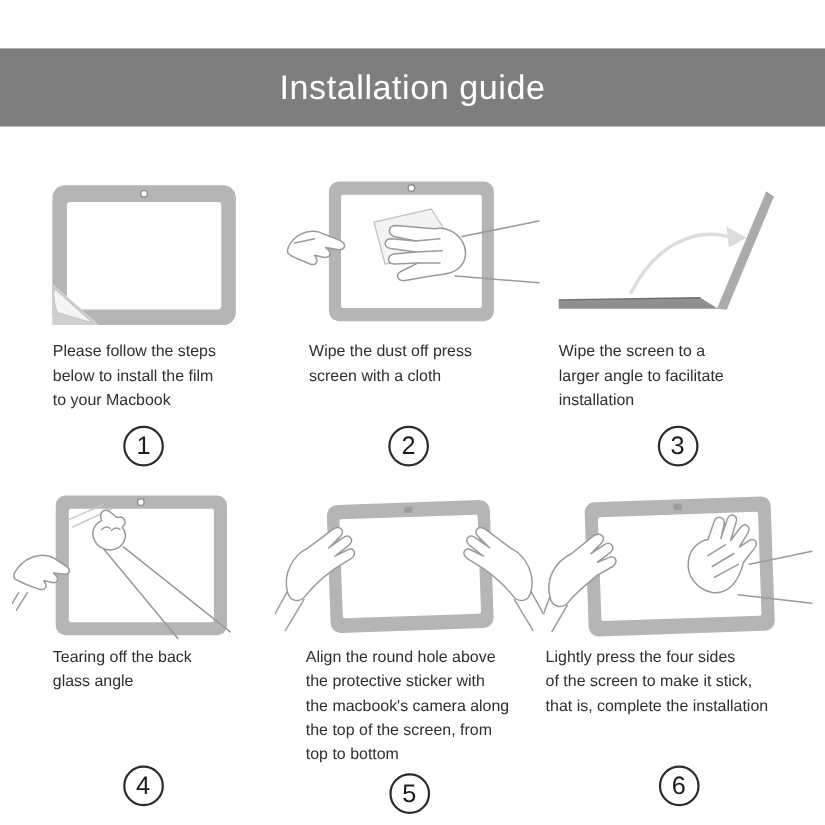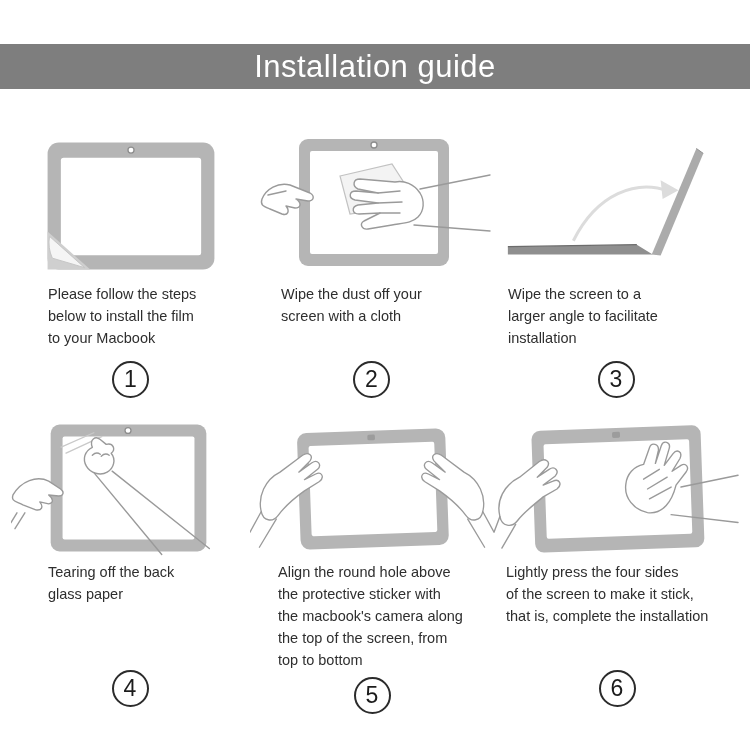--- a/index.html
+++ b/index.html
@@ -2,42 +2,42 @@
 <html><head>
 <meta charset="utf-8">
 <style>
   html,body{margin:0;padding:0;}
   body{
     width:750px;height:750px;background:#ffffff;
     font-family:"Liberation Sans", sans-serif;
     color:#2e2e2e;overflow:hidden;
   }
   .header{
-    margin-top:44px;height:45px;background:#7e7e7e;
+    margin-top:44px;height:71px;background:#7e7e7e;
     display:flex;align-items:center;justify-content:center;
   }
   .header-title{color:#ffffff;font-size:31px;letter-spacing:.5px;}
   .main{padding:4px 10px;}
   .row{display:grid;grid-template-columns:repeat(3,1fr);}
   .cell{display:flex;flex-direction:column;align-items:center;}
   .illus{width:100%;display:flex;align-items:flex-end;justify-content:center;}
   .row1 .illus{margin-top:40px;height:147px;}
   .row2 .illus{margin-top:18px;height:137px;}
   .text{
     align-self:flex-start;font-size:14.5px;line-height:22px;
     white-space:pre-line;margin:3px 0 0 0;
   }
   .row1 .text{min-height:72px;}
   .row2 .text{min-height:103px;}
   .row1 .cell:nth-child(1) .text{margin-left:38px;}
   .row1 .cell:nth-child(2) .text{margin-left:30px;}
   .row1 .cell:nth-child(3) .text{margin-left:16px;}
   .row2 .cell:nth-child(1) .text{margin-left:38px;}
   .row2 .cell:nth-child(2) .text{margin-left:28px;}
-  .row2 .cell:nth-child(3) .text{margin-left:12px;}
+  .row2 .cell:nth-child(3) .text{margin-left:2px;}
   .num-wrap{height:48px;display:flex;align-items:center;justify-content:center;}
   .num{
     width:33px;height:33px;border:2px solid #2b2b2b;border-radius:50%;
     display:flex;align-items:center;justify-content:center;
     font-size:23px;color:#1c1c1c;
   }
   svg{display:block;}
   .lineart{fill:#ffffff;stroke:#9a9a9a;stroke-width:1.4;stroke-linejoin:round;}
   .armline{fill:none;stroke:#9a9a9a;stroke-width:1.4;stroke-linecap:round;}
 </style>
@@ -83,21 +83,21 @@
                L106,72 C99,74 100,81 107,81 L128,80
                L112,88 C107,91 110,97 116,96 L140,92
                C152,90 160,90 166,84 Z"></path>
           <path class="armline" d="M126,60 L148,58 M126,70 L150,69 M128,80 L148,80"></path>
           <path class="armline" d="M168,56 L238,42 M162,92 L238,98"></path>
           <path class="lineart" d="M10,66 C14,56 26,49 38,52 L58,60 C63,63 62,68 56,68 L44,66
                C50,70 49,75 43,75 L34,73 C38,78 36,83 30,81 L18,76 C11,73 8,72 10,66 Z"></path>
           <path class="armline" d="M16,62 L34,58"></path>
         </svg>
       </div>
-      <p class="text">Wipe the dust off your
+      <p class="text">Wipe the dust off press
 screen with a cloth</p>
       <div class="num-wrap">
         <span class="num">2</span>
       </div>
     </div>
 
     <div class="cell">
       <div class="illus">
         <svg width="248" height="147" viewBox="0 0 250 147">
           <path d="M82,108 C106,60 146,46 178,58" fill="none" stroke="#dcdcdc" stroke-width="3"></path>
@@ -129,21 +129,21 @@
           <path class="lineart" d="M82,26 C74,30 72,38 76,45 C80,52 90,55 97,51 C104,47 106,38 101,32
                C106,28 103,21 96,23 L90,18 C85,14 79,18 82,26 Z"></path>
           <path class="armline" d="M82,34 Q86,30 90,33 M91,35 Q95,31 99,34"></path>
           <path class="armline" d="M102,50 L200,128 M84,52 L152,134"></path>
           <path class="lineart" d="M2,74 C10,60 26,54 38,60 L50,68 C54,71 53,75 48,75 L38,74
                C43,78 43,82 38,83 L29,81 C33,86 31,90 25,89 L12,84 C4,80 0,80 2,74 Z"></path>
           <path class="armline" d="M6,92 L0,102 M14,92 L4,108"></path>
         </svg>
       </div>
       <p class="text">Tearing off the back
-glass paper</p>
+glass angle</p>
       <div class="num-wrap">
         <span class="num">4</span>
       </div>
     </div>
 
     <div class="cell">
       <div class="illus">
         <svg width="244" height="137" viewBox="0 0 260 137">
           <g transform="rotate(-2 130 68)">
             <rect x="52" y="6" width="158" height="124" rx="10" fill="#b5b5b5"></rect>

